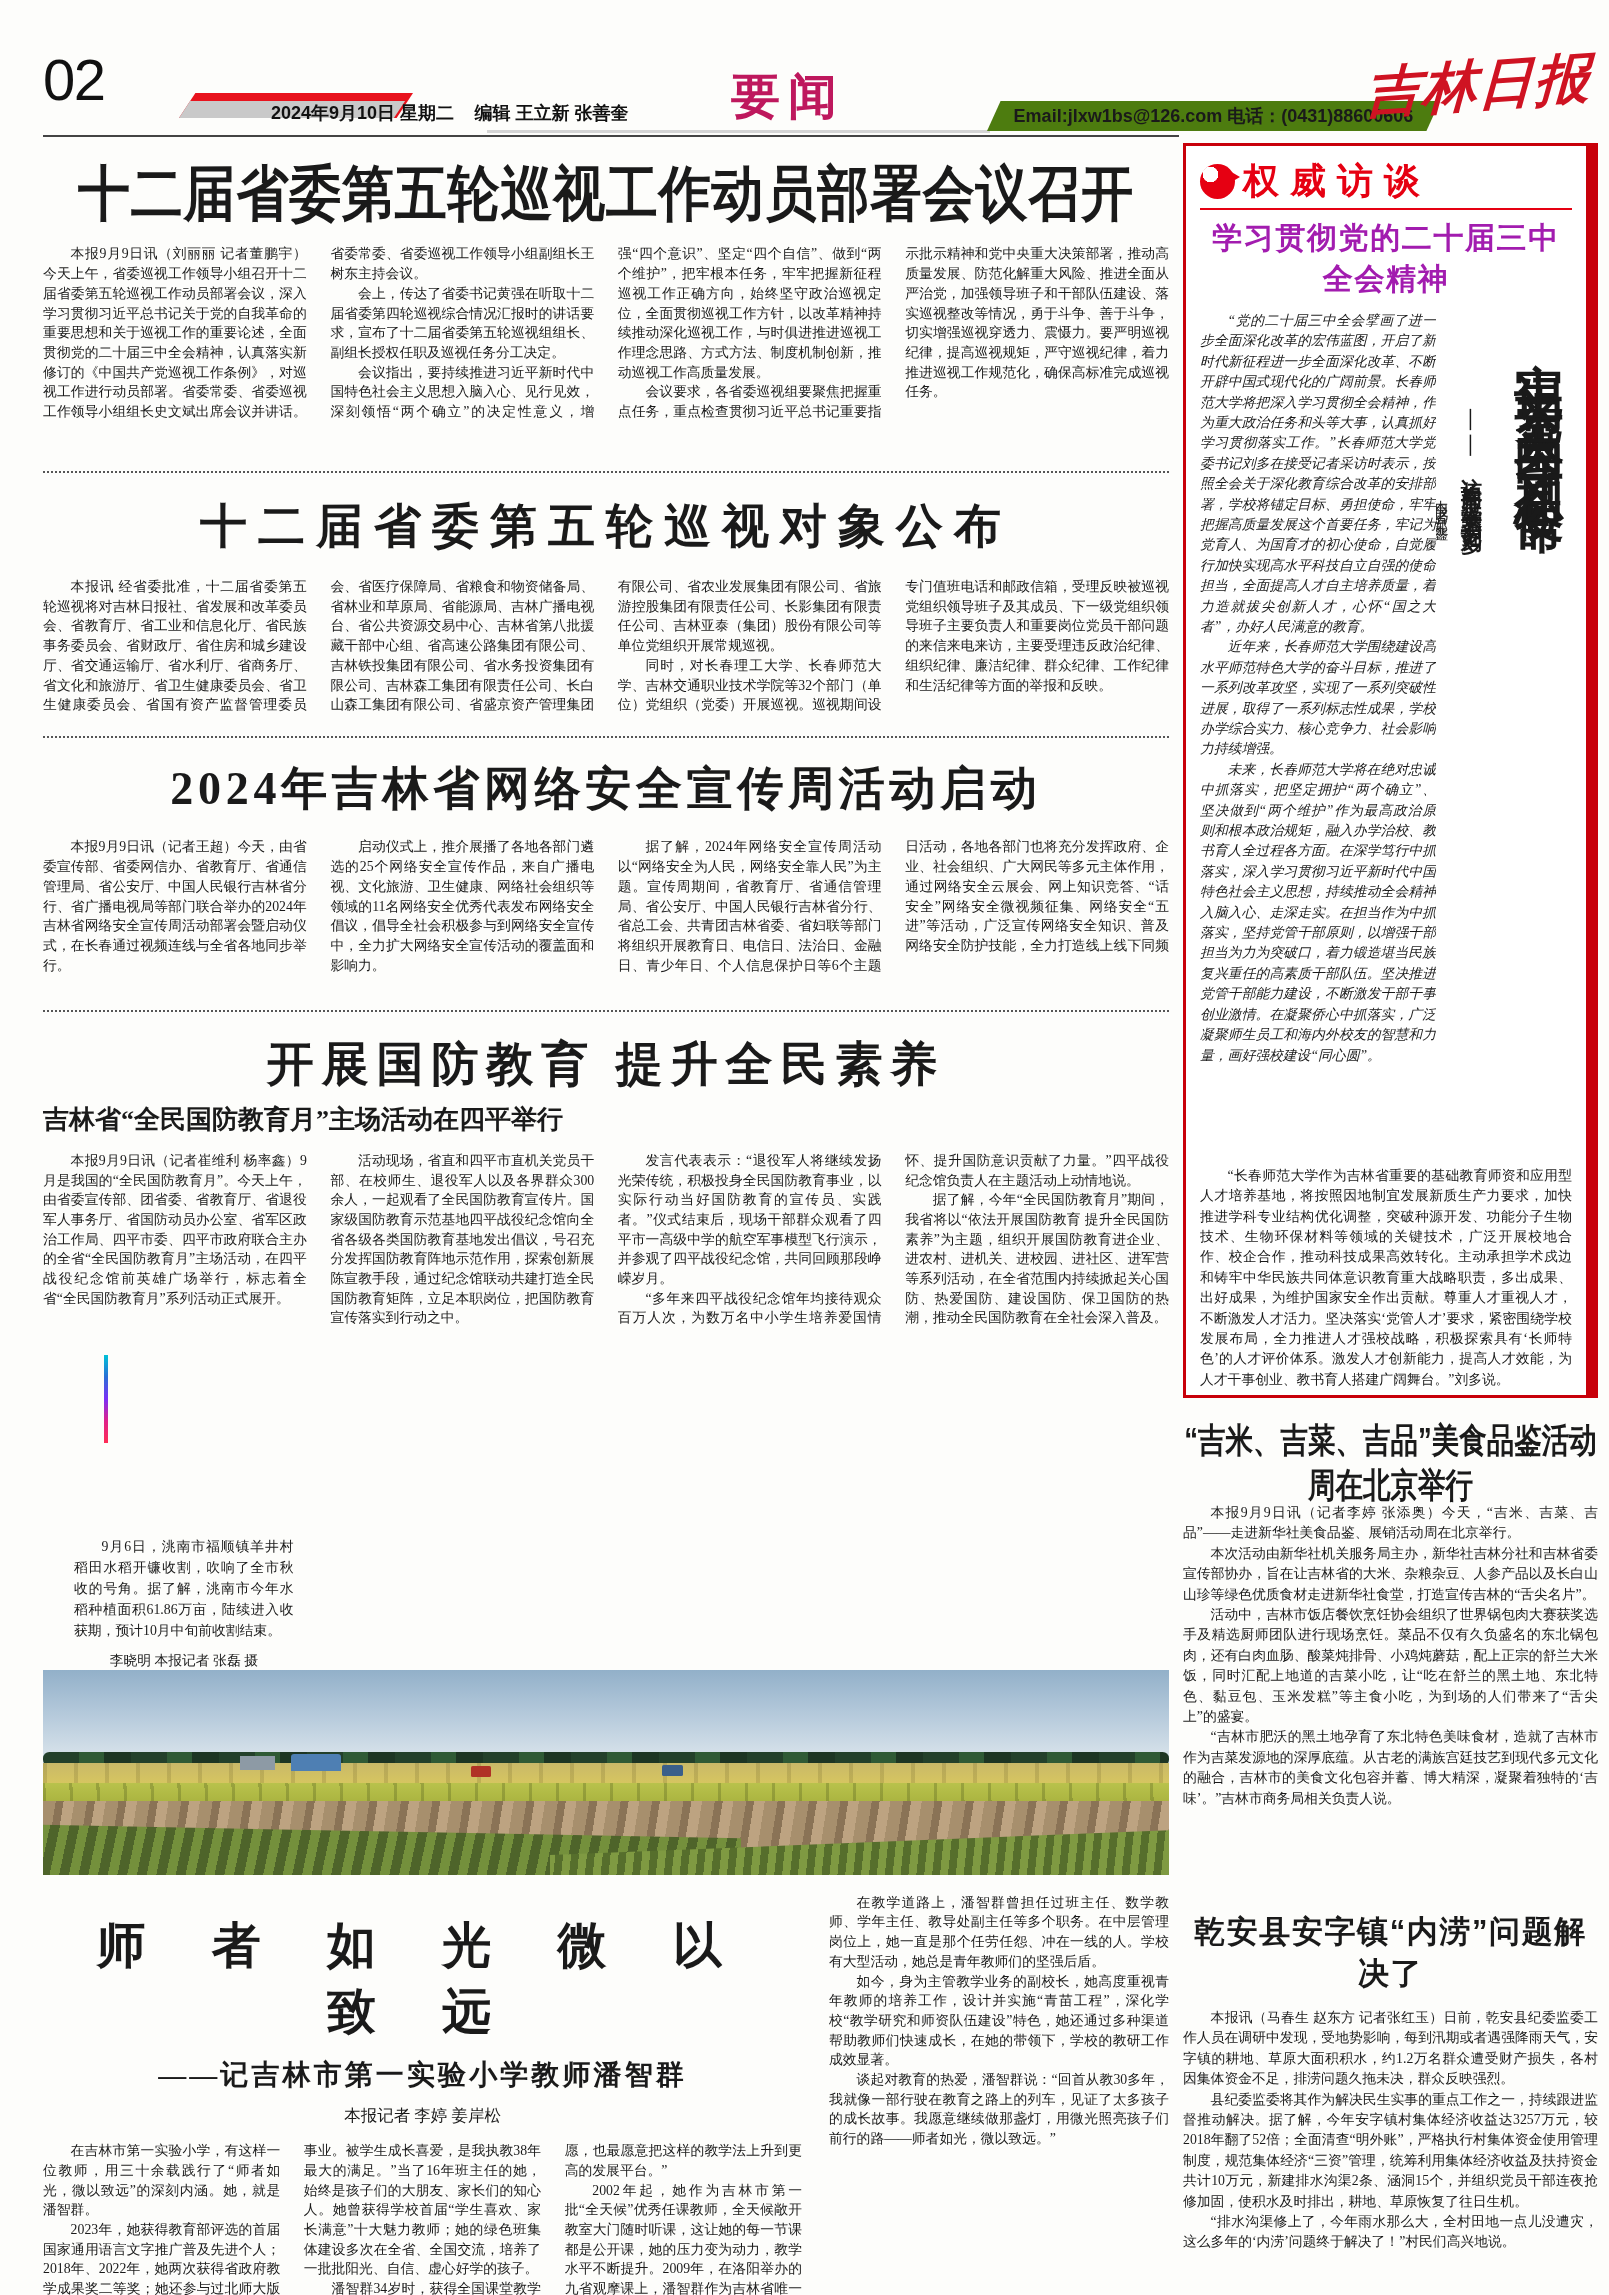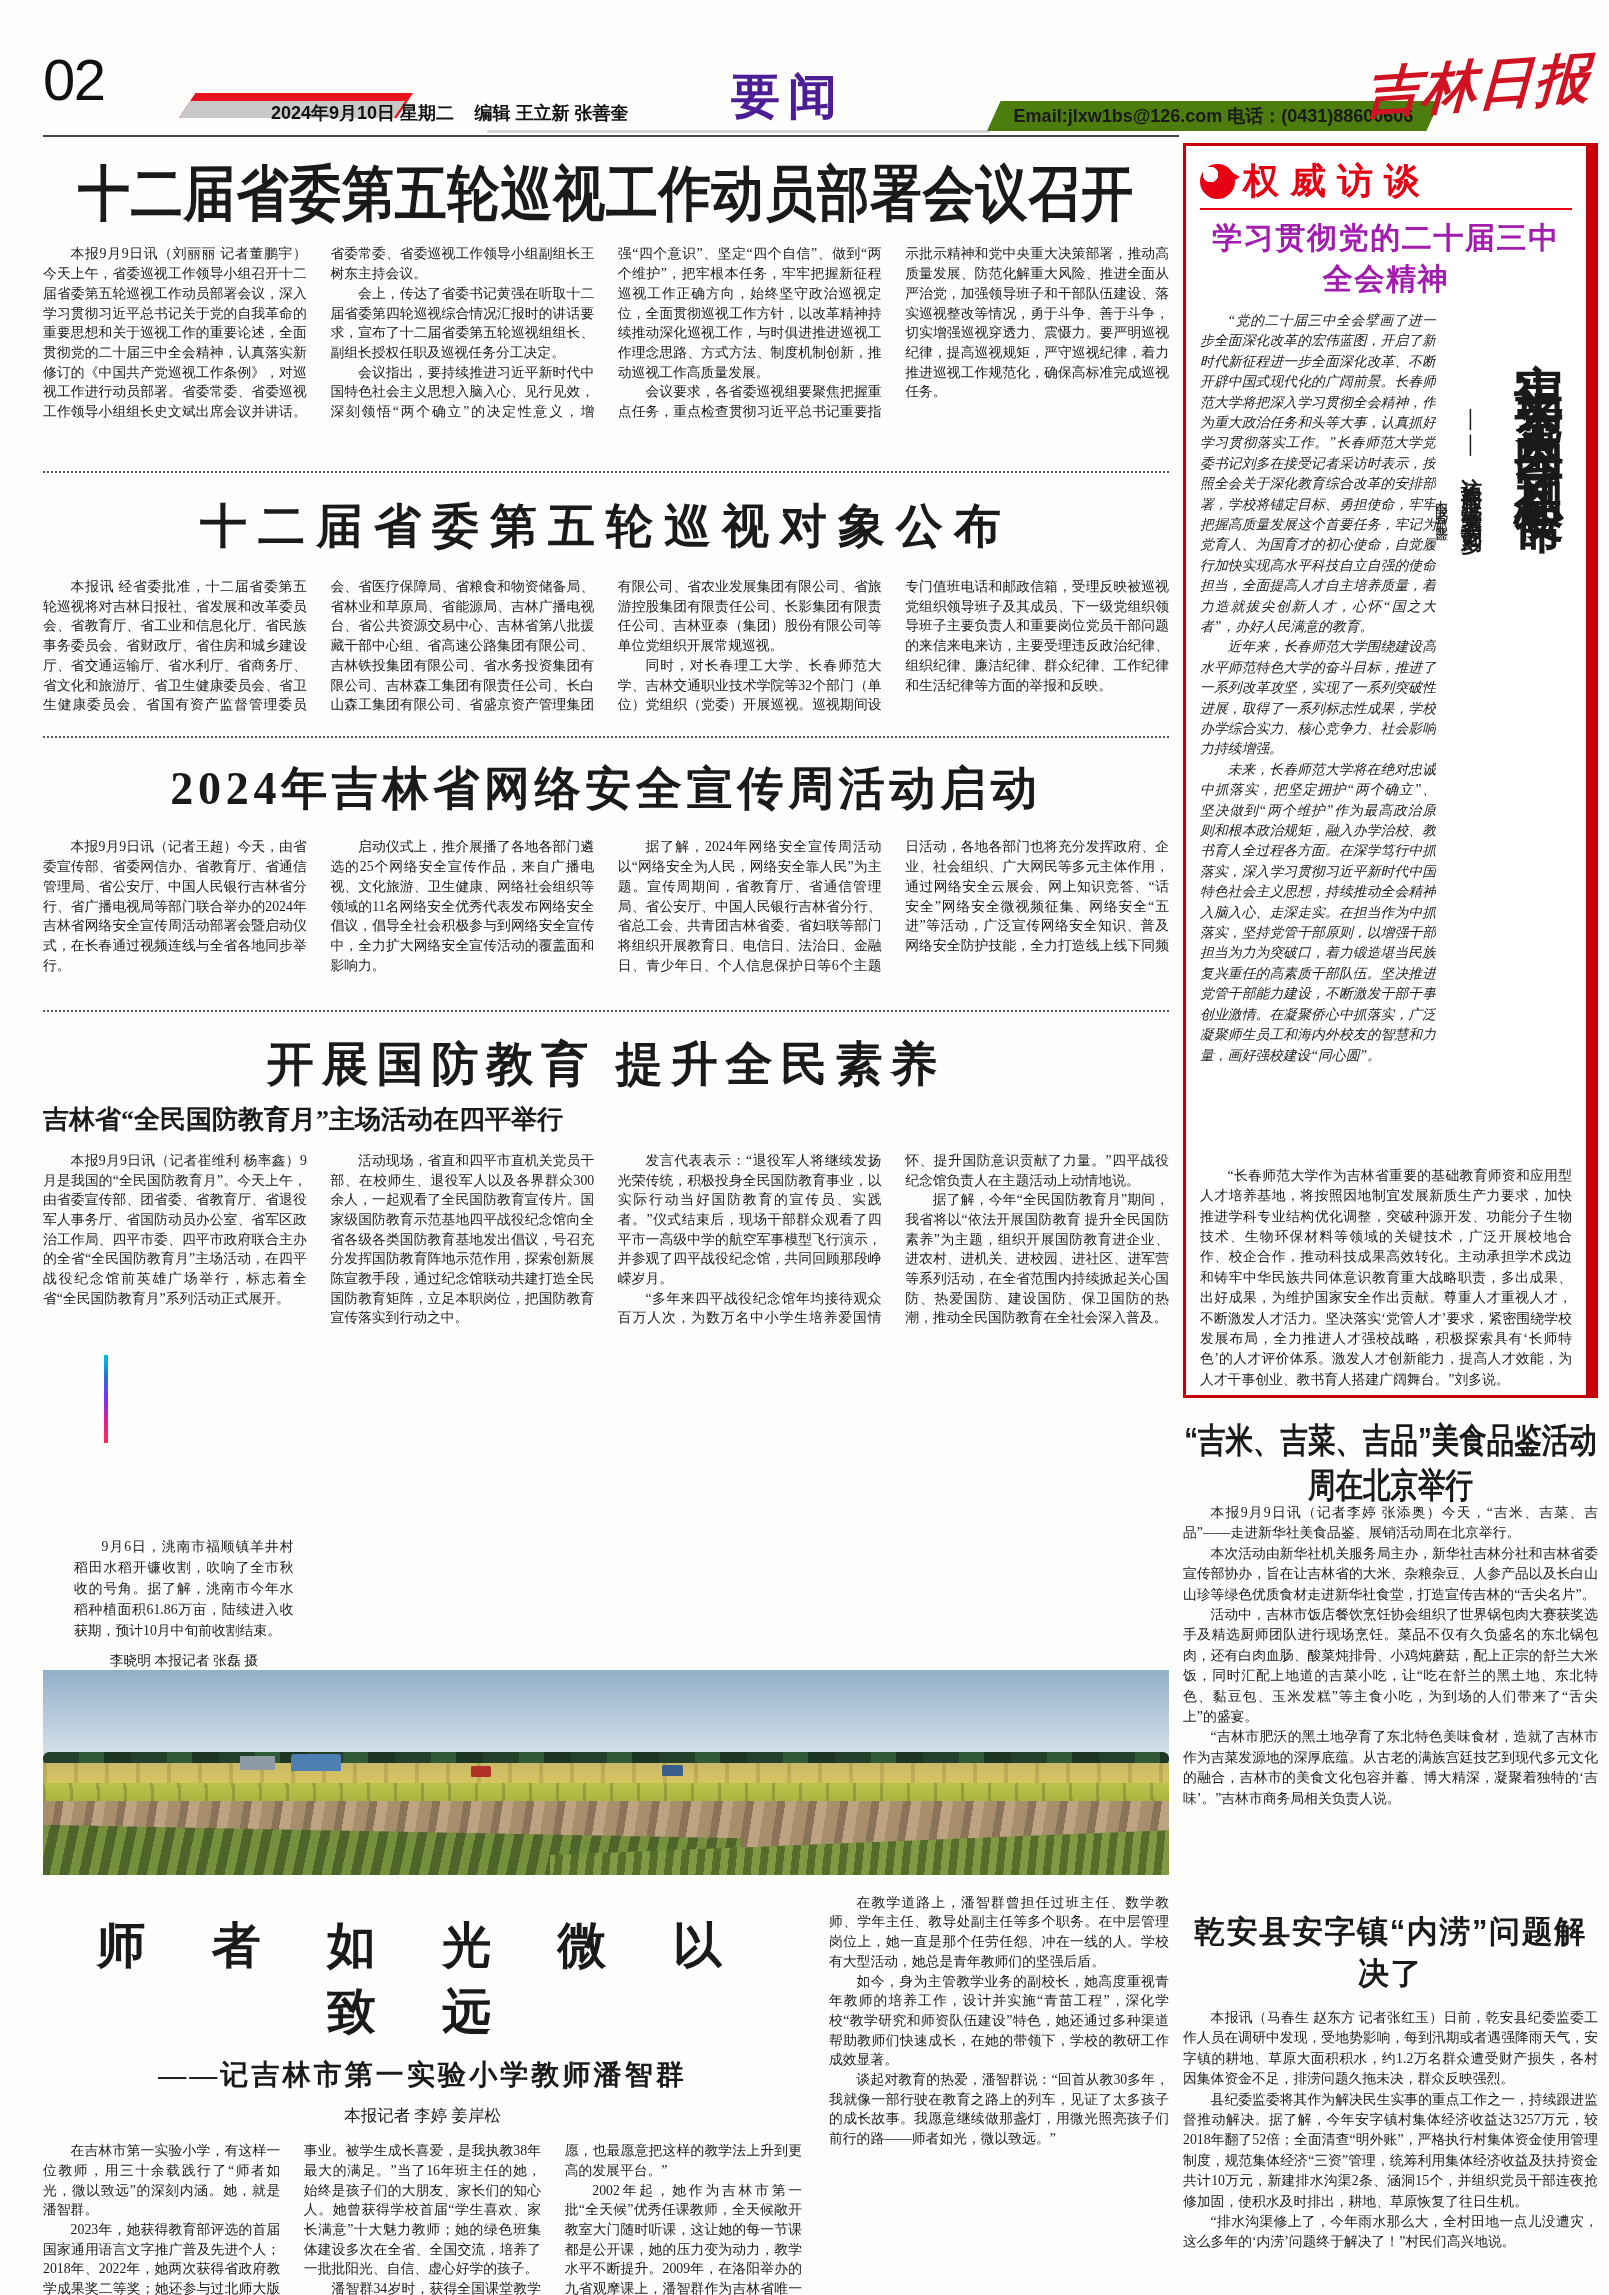--- a/index.html
+++ b/index.html
@@ -10,21 +10,21 @@
   .pagenum{position:absolute;left:43px;top:46px;font-family:"Liberation Sans",sans-serif;
            font-weight:400;font-size:58px;letter-spacing:-1.6px;color:#111;}
   .red-slash{position:absolute;left:179px;top:93px;width:234px;height:25px;background:#e8131d;
              clip-path:polygon(7% 0,100% 0,93% 100%,0 100%);}
   .red-slash:after{content:"";position:absolute;left:-7.9px;top:7.9px;width:100%;height:100%;
              background:#c9c9c9;z-index:-1;clip-path:polygon(7% 0,100% 0,93% 100%,0 100%);}
   .dateline{position:absolute;left:271px;top:101px;font-family:"Liberation Sans",sans-serif;
             font-weight:bold;font-size:18px;color:#111;white-space:nowrap;}
   .dateline span{margin-right:20.4px;}
   .section-title{position:absolute;left:731px;top:64px;font-size:49px;font-weight:bold;
-            letter-spacing:7.9px;color:#4c1d95;}
+            letter-spacing:7.9px;color:#be185d;}
   .sec-underline{position:absolute;left:487px;top:130px;width:503px;height:3.1px;background:#d5d5d5;}
   .contact-bar{position:absolute;left:987px;top:101px;width:453px;height:30px;background:#4d7c0f;
             clip-path:polygon(3% 0,100% 0,97% 100%,0 100%);display:flex;align-items:center;
             justify-content:center;font-family:"Liberation Sans",sans-serif;font-weight:bold;font-size:18px;}
   .masthead{position:absolute;right:19px;top:49px;font-size:55px;font-weight:bold;color:#cf1322;
             font-style:italic;transform:rotate(-4deg) skewX(-6deg);letter-spacing:1.6px;
             font-family:"Liberation Serif",serif;}
   .hdr-rule{position:absolute;left:43px;top:135px;width:1136px;height:1.6px;background:#444;}
   
   .content{position:absolute;left:43px;top:143px;width:1560px;display:flex;gap:14px;}

